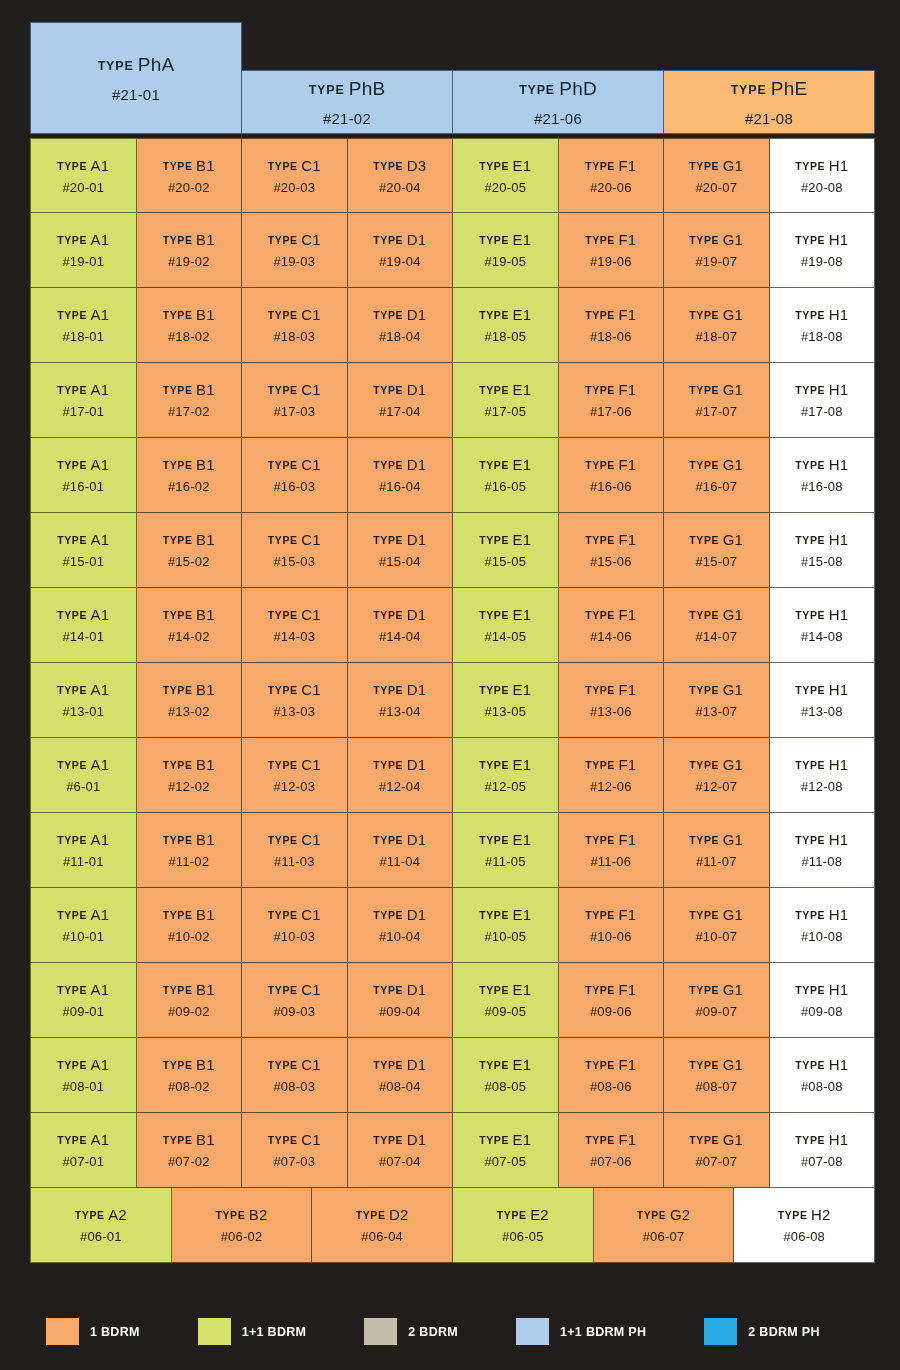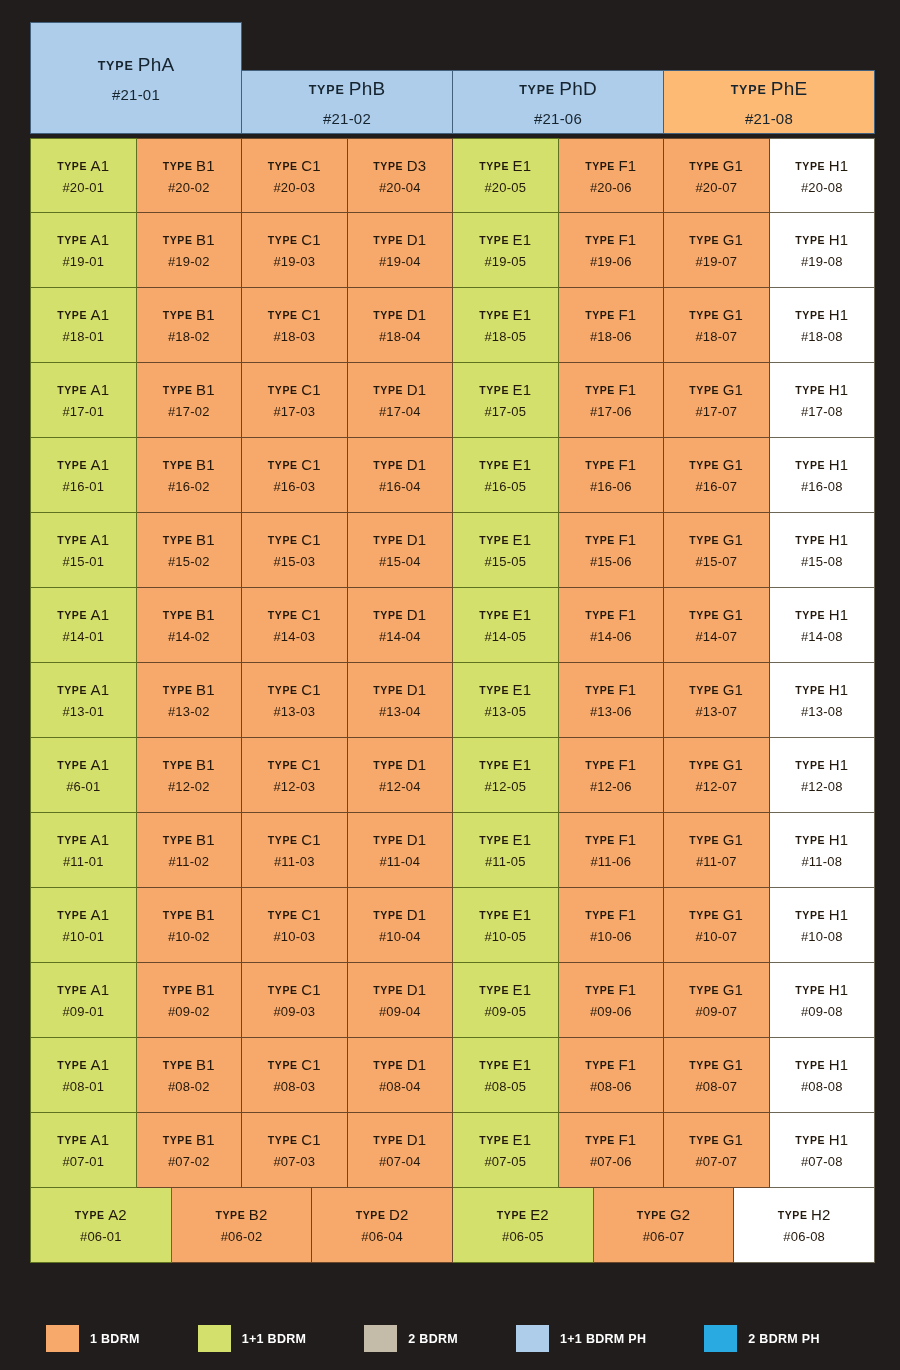--- a/index.html
+++ b/index.html
@@ -101,21 +101,21 @@
   .ph-cell .n-line { font-size: 15px; text-align: center; }
 
   
   .legend {
     position: absolute;
     left: 30px;
     top: 1318px;
     width: 845px;
     height: 34px;
     display: flex;
-    align-items: flex-end;
+    align-items: flex-start;
     padding-left: 16px;
   }
 
   .legend-item {
     display: flex;
     align-items: center;
     gap: 11px;
     margin-right: 58px;
   }
 

